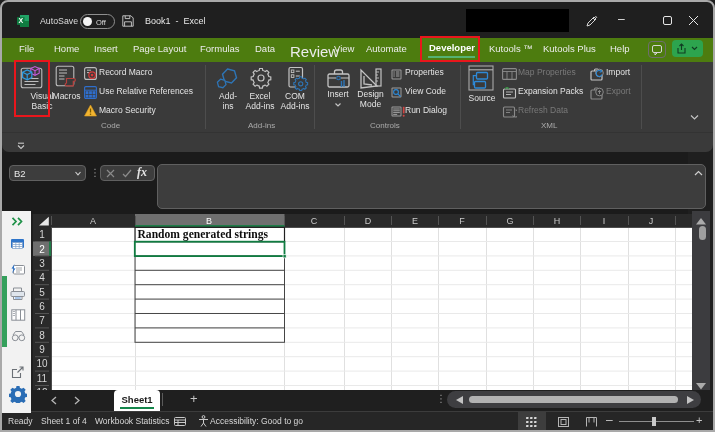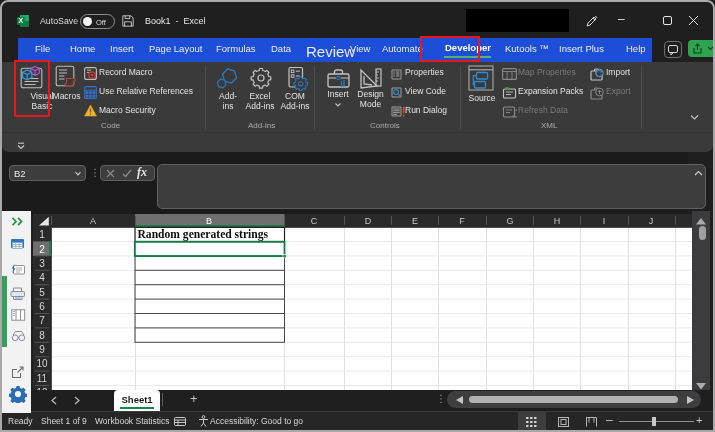--- a/index.html
+++ b/index.html
@@ -4,21 +4,21 @@
 html,body{margin:0;padding:0;background:#cfcfcf;}
 *{box-sizing:border-box;}
 #win{position:relative;width:715px;height:432px;background:#1f1f1f;overflow:hidden;
   font-family:"Liberation Sans",sans-serif;color:#e4e4e4;}
 .abs{position:absolute;}
 
 #frame{position:absolute;left:0;top:0;width:715px;height:432px;border:2px solid #a9a9a9;
   border-radius:8px 8px 0 0;pointer-events:none;z-index:99;}
 
 #titlebar{left:2px;top:2px;width:711px;height:36px;background:#1f1f1f;border-radius:6px 6px 0 0;}
-#tabrow{left:18px;top:38px;width:634px;height:23.5px;background:#1d4ed8;color:#ececec;}
+#tabrow{left:2px;top:38px;width:711px;height:23.5px;background:#4d7c0f;color:#ececec;}
 #ribbon{left:2px;top:61.5px;width:711px;height:90.5px;background:#3a3a3a;border-radius:0 0 7px 7px;}
 #fbar{left:2px;top:152px;width:686px;height:62px;background:#1b1b1b;}
 #sheetarea{left:33px;top:214px;width:677px;height:176.3px;background:#fff;}
 #tabbar{left:2px;top:390.3px;width:703px;height:21px;background:#1f1f1f;}
 #statusbar{left:2px;top:411.3px;width:711px;height:18.7px;background:#262626;border-top:1px solid #3c3c3c;}
 .t{position:absolute;white-space:nowrap;}
 .sep{position:absolute;width:1px;background:#4d4d4d;}
 .grayed{color:#797979;}
 .lbl{font-size:8.5px;color:#e4e4e4;text-align:center;}
 .glbl{font-size:8px;color:#ababab;}
@@ -66,21 +66,21 @@
     <div class="t" style="left:92px;top:5px;font-size:9.5px">Insert</div>
     <div class="t" style="left:131px;top:5px;font-size:9.5px">Page Layout</div>
     <div class="t" style="left:198px;top:5px;font-size:9.5px">Formulas</div>
     <div class="t" style="left:253px;top:5px;font-size:9.5px">Data</div>
     <div class="t" style="left:288px;top:5px;font-size:15px">Review</div>
     <div class="t" style="left:332px;top:5px;font-size:9.5px">View</div>
     <div class="t" style="left:364px;top:5px;font-size:9.5px">Automate</div>
     <div class="t" style="left:427px;top:4px;font-size:9.5px;font-weight:bold;color:#fff">Developer</div>
     <div class="abs" style="left:426px;top:17.5px;width:47px;height:2.5px;background:#55b272"></div>
     <div class="t" style="left:487px;top:5px;font-size:9.5px">Kutools ™</div>
-    <div class="t" style="left:541px;top:5px;font-size:9.5px">Insert Plus</div>
+    <div class="t" style="left:541px;top:5px;font-size:9.5px">Kutools Plus</div>
     <div class="t" style="left:608px;top:5px;font-size:9.5px">Help</div>
     <div class="abs" style="left:646px;top:2.5px;width:18px;height:17px;border:1px solid #6e6e6e;border-radius:4px;">
       <svg class="abs" style="left:3px;top:3px" width="10" height="10" viewBox="0 0 10 10" fill="none" stroke="#d5d5d5" stroke-width="1">
         <rect x="0.5" y="0.5" width="9" height="7" rx="1.5"></rect>
           <path d="M3 8 l0 2 2-2"></path>
       </svg>
     </div>
     <div class="abs" style="left:670px;top:2px;width:30.5px;height:17px;background:#2da44e;border-radius:4px;">
       <svg class="abs" style="left:4px;top:3px" width="11" height="11" viewBox="0 0 11 11" fill="none" stroke="#103b22" stroke-width="1.1">
         <path d="M2 5 v5 h7 v-5"></path>
@@ -471,21 +471,21 @@
         </svg>
       <div class="abs" style="left:22px;top:5px;width:209px;height:7.5px;background:#b2b2b2;border-radius:4px;"></div>
       <svg class="abs" style="left:240px;top:5px" width="7" height="8" viewBox="0 0 7 8">
           <path d="M0 0 L7 4 L0 8 Z" fill="#c3c3c3"></path>
         </svg>
     </div>
   </div>
 
   <div id="statusbar" class="abs">
     <div class="t" style="left:6px;top:4px;font-size:8.5px;color:#d8d8d8">Ready</div>
-    <div class="t" style="left:39px;top:4px;font-size:8.5px;color:#d8d8d8">Sheet 1 of 9</div>
+    <div class="t" style="left:39px;top:4px;font-size:8.5px;color:#d8d8d8">Sheet 1 of 4</div>
     <div class="t" style="left:93px;top:4px;font-size:8.5px;color:#d8d8d8">Workbook Statistics</div>
     <svg class="abs" style="left:172px;top:3.5px" width="12" height="11" viewBox="0 0 12 11" fill="none" stroke="#c9c9c9" stroke-width="1">
         <rect x="0.5" y="1.5" width="11" height="8" rx="1"></rect>
         <path d="M0.5 4 h11 M4 4 v5.5 M0.5 6.5 h11"></path>
       </svg>
     <svg class="abs" style="left:196px;top:3px" width="11" height="12" viewBox="0 0 11 12" fill="none" stroke="#c9c9c9" stroke-width="1">
         <circle cx="5.5" cy="2" r="1.4"></circle>
         <path d="M1 4.5 h9 M5.5 4 v4 M5.5 8 L3 11.5 M5.5 8 L8 11.5"></path>
       </svg>
     <div class="t" style="left:208px;top:4px;font-size:8.5px;color:#d8d8d8">Accessibility: Good to go</div>

